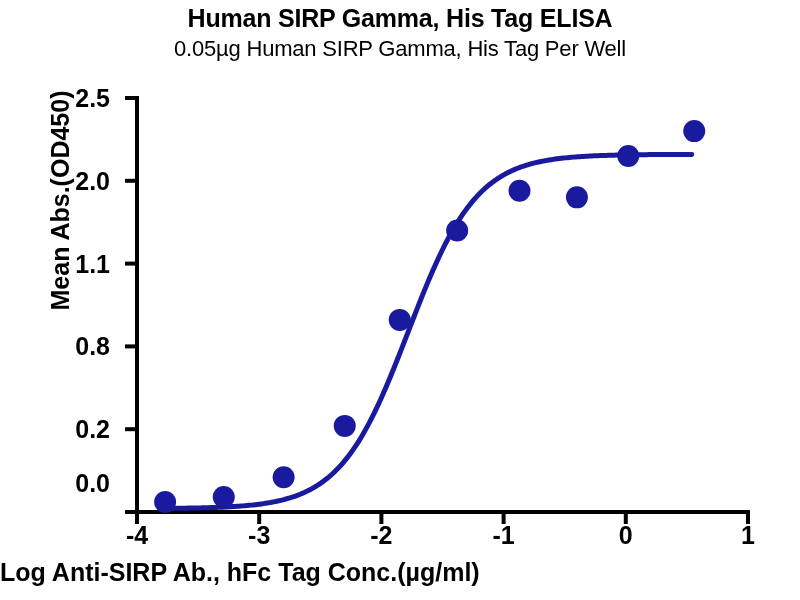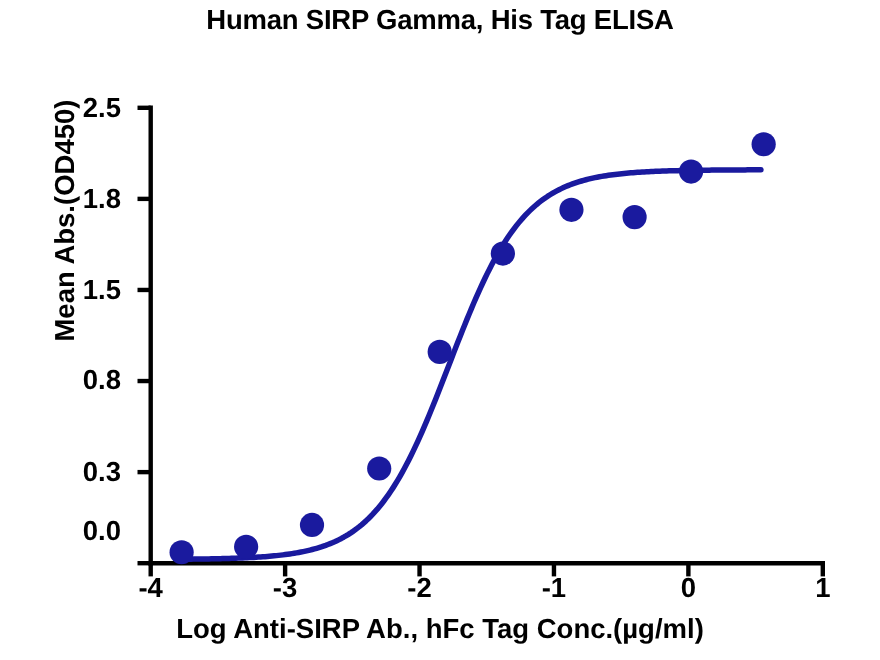--- a/index.html
+++ b/index.html
@@ -55,21 +55,21 @@
     font-size: 25px;
     font-weight: bold;
     color: #000000;
     white-space: nowrap;
   }
   .xlabel {
     position: absolute;
     left: 0;
     top: 558px;
     width: 800px;
-    text-align: center;
+    text-align: left;
     font-size: 25px;
     font-weight: bold;
     color: #000000;
     white-space: nowrap;
   }
   .ytick-label {
     position: absolute;
     right: 0;
     width: 62px;
     text-align: right;
@@ -95,30 +95,31 @@
     left: 0;
     top: 0;
   }
 </style>
 </head>
 <body>
 
 <div id="figure">
 
   <div class="title">Human SIRP Gamma, His Tag ELISA</div>
+  <div class="subtitle">0.05µg Human SIRP Gamma, His Tag Per Well</div>
 
   <div class="ylabel">Mean Abs.(OD450)</div>
   <div class="xlabel">Log Anti-SIRP Ab., hFc Tag Conc.(µg/ml)</div>
 
   <div style="position:absolute;left:40px;top:0;width:70px;height:600px;">
     <div class="ytick-label" id="yt0" style="top: 483px;">0.0</div>
-    <div class="ytick-label" id="yt1" style="top: 429.2px;">0.3</div>
+    <div class="ytick-label" id="yt1" style="top: 429.2px;">0.2</div>
     <div class="ytick-label" id="yt2" style="top: 346.4px;">0.8</div>
-    <div class="ytick-label" id="yt3" style="top: 263.6px;">1.5</div>
-    <div class="ytick-label" id="yt4" style="top: 180.8px;">1.8</div>
+    <div class="ytick-label" id="yt3" style="top: 263.6px;">1.1</div>
+    <div class="ytick-label" id="yt4" style="top: 180.8px;">2.0</div>
     <div class="ytick-label" id="yt5" style="top: 98px;">2.5</div>
   </div>
 
   <div style="position:absolute;left:0;top:521px;width:800px;height:40px;">
     <div class="xtick-label" id="xt0" style="left: 137px;">-4</div>
     <div class="xtick-label" id="xt1" style="left: 259.2px;">-3</div>
     <div class="xtick-label" id="xt2" style="left: 381.4px;">-2</div>
     <div class="xtick-label" id="xt3" style="left: 503.6px;">-1</div>
     <div class="xtick-label" id="xt4" style="left: 625.8px;">0</div>
     <div class="xtick-label" id="xt5" style="left: 748px;">1</div>

